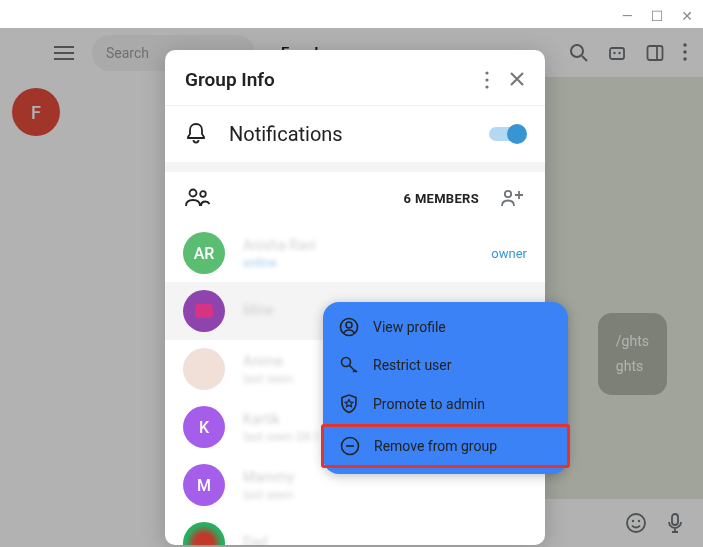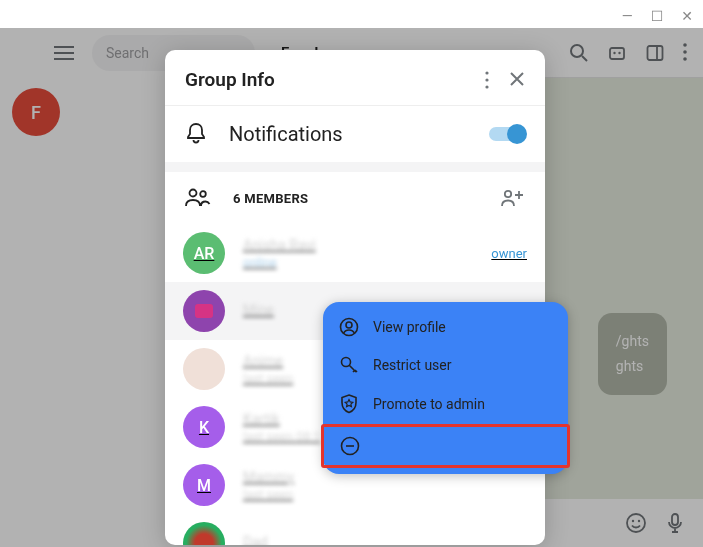--- a/index.html
+++ b/index.html
@@ -47,26 +47,26 @@
 
 
 .notif-row { display: flex; align-items: center; padding: 16px 20px; gap: 22px; }
 .notif-label { flex: 1; font-size: 20px; color: #222; }
 .toggle { width: 36px; height: 14px; background: #b3d9f2; border-radius: 8px; position: relative; }
 .toggle::after { content: ''; position: absolute; right: -2px; top: -3px; width: 20px; height: 20px; background: #3795d4; border-radius: 50%; }
 
 .section-gap { height: 10px; background: #f4f4f5; }
 
 
-.members-header { display: flex; align-items: center; padding: 16px 20px; gap: 22px; }
+.members-header { display: flex; align-items: center; padding: 16px 20px; gap: 22px; text-align: right; }
 .members-label { flex: 1; font-size: 13px; font-weight: 700; color: #222; letter-spacing: 0.3px; }
 .add-icon { color: #707579; }
 
 
-.member-row { display: flex; align-items: center; padding: 8px 18px; gap: 18px; position: relative; text-decoration: underline; }
+.member-row { display: flex; align-items: center; padding: 8px 18px; gap: 18px; position: relative; }
 .member-row.highlighted { background: #f4f4f5; }
 .m-avatar { width: 42px; height: 42px; border-radius: 50%; display: flex; align-items: center; justify-content: center; color: #fff; font-size: 16px; font-weight: 500; flex-shrink: 0; }
 .av-ar { background: #5bbd72; }
 .av-purple { background: #8e44ad; position: relative; }
 .av-purple::after { content: ''; position: absolute; width: 18px; height: 14px; background: #d63384; border-radius: 3px; }
 .av-white { background: #f0e0d8; }
 .av-k { background: #a55eea; }
 .av-m { background: #a55eea; }
 .av-img { background: radial-gradient(circle, #c0392b 30%, #27ae60 60%); }
 .m-info { flex: 1; min-width: 0; }
@@ -271,14 +271,15 @@
         <path d="M10 2l7 2.5v5c0 5-3 8.5-7 10-4-1.5-7-5-7-10v-5L10 2z" fill="none" stroke="#222" stroke-width="1.6"></path>
         <path d="M10 6.5l1.2 2.4 2.6.4-1.9 1.8.5 2.6L10 12.4l-2.4 1.3.5-2.6-1.9-1.8 2.6-.4z" fill="none" stroke="#222" stroke-width="1.2"></path>
       </svg>
     <span>Promote to admin</span>
   </div>
   <div class="ctx-item ctx-highlight">
     <svg width="20" height="20" viewBox="0 0 20 20">
         <circle cx="10" cy="10" r="8.5" fill="none" stroke="#222" stroke-width="1.6"></circle>
         <path d="M6 10h8" stroke="#222" stroke-width="1.6"></path>
       </svg>
+    <span>Remove from group</span>
   </div>
 </div>
 
 </body></html>

